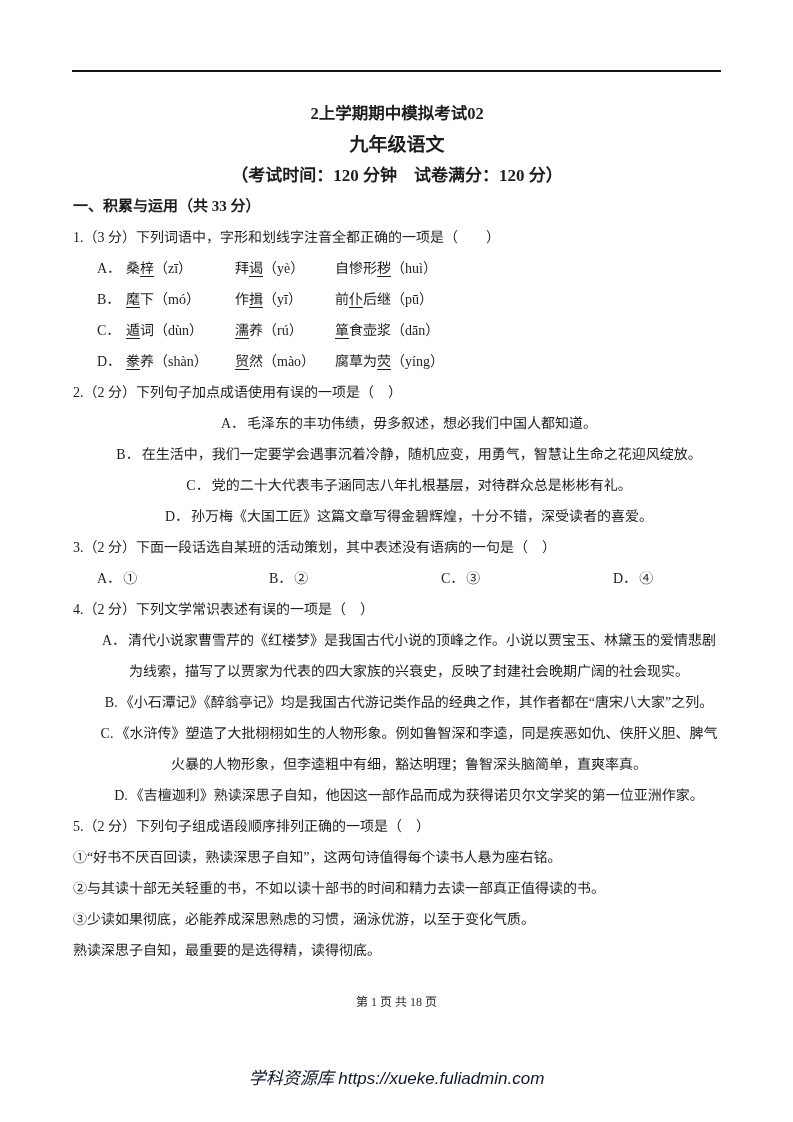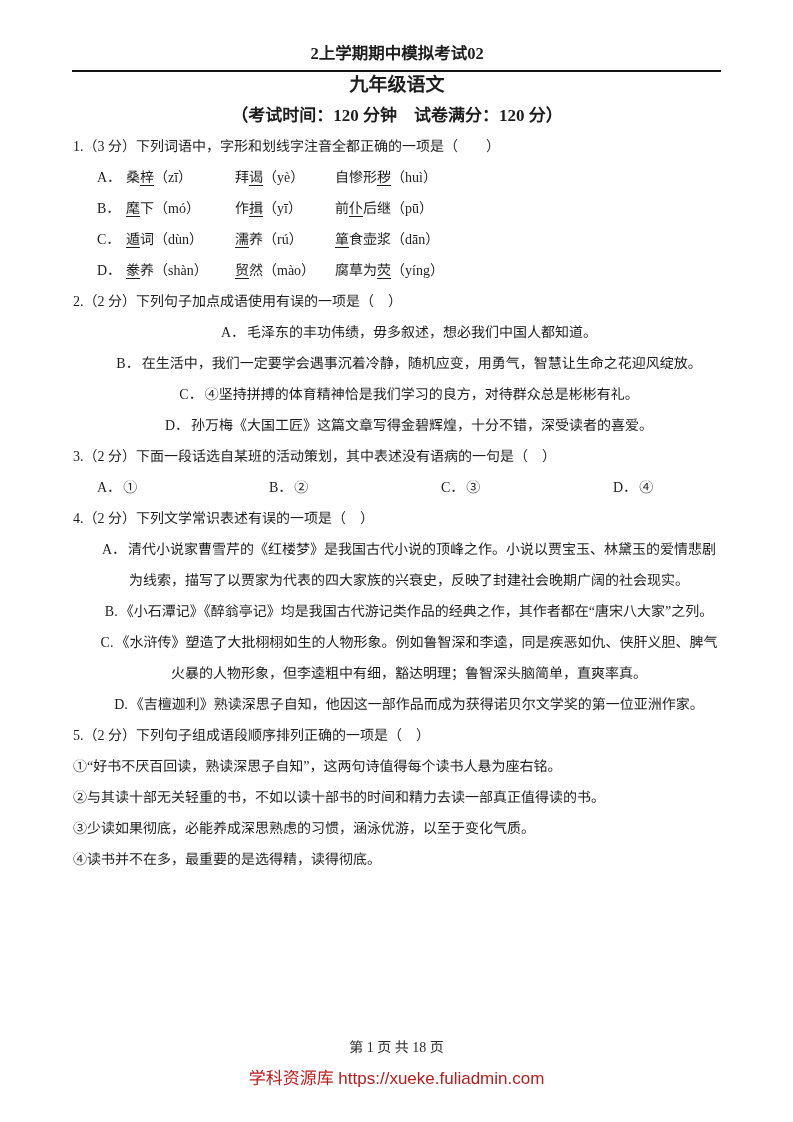--- a/index.html
+++ b/index.html
@@ -2,56 +2,57 @@
 <html lang="zh-CN"><head>
 <meta charset="utf-8">
 <style>
   html,body{margin:0;padding:0;background:#e8e8e8;}
   .page{
     width:793px;height:1122px;background:#ffffff;position:relative;overflow:hidden;
     margin:0 auto;color:#1d1d1d;
     font-family:"Liberation Serif","DejaVu Serif",serif;
   }
   .header-rule{position:absolute;left:72px;top:70px;width:649px;height:2px;background:#141414;}
-  .content{position:absolute;left:73px;top:0;width:648px;padding-top:38px;}
+  .content{position:absolute;left:73px;top:0;width:648px;padding-top:98px;}
   .line{line-height:31px;font-size:14px;margin:0;}
   .center{text-align:center;}
   .bold{font-weight:bold;}
   .title{font-size:16.5px;}
   .subtitle{font-size:19px;}
   .exam-info{font-size:17px;}
   .section{font-size:15px;}
   .para{text-align:justify;}
   .opt{margin-left:24px;text-align:center;}
   .opt-label{margin-right:2px;}
   .q1row{display:flex;margin-left:24px;}
   .q1row .opt-label{width:27px;flex:0 0 auto;}
   .w1{width:109px;flex:0 0 auto;}
   .w2{width:100px;flex:0 0 auto;}
   .q3opts{margin-left:24px;}
   .q3opts .item{display:inline-block;width:172px;}
   .q3opts .item:last-child{width:auto;}
   u{text-decoration:underline;text-decoration-thickness:1px;text-underline-offset:3px;}
-  .footer-page{position:absolute;top:1040px;left:0;width:100%;text-align:center;
-    font-size:14px;line-height:16px;color:#2b2b2b;}
+  .footer-page{position:absolute;top:994px;left:0;width:100%;text-align:center;
+    font-size:12px;line-height:16px;color:#2b2b2b;}
   .watermark{position:absolute;top:1066px;left:0;width:100%;text-align:center;
-    font-size:17px;line-height:26px;color:#b91c1c;
-    font-family:"Liberation Sans","DejaVu Sans",sans-serif;}
+    font-size:17px;line-height:26px;color:#0f172a;
+    font-family:"Liberation Sans","DejaVu Sans",sans-serif;font-style:italic;}
 </style>
 </head>
 <body>
 
 <div class="page">
   <div class="header-rule"></div>
 
   <div class="content">
 
     <div class="line center bold title">2上学期期中模拟考试02</div>
     <div class="line center bold subtitle">九年级语文</div>
     <div class="line center bold exam-info">（考试时间：120 分钟　试卷满分：120 分）</div>
+    <div class="line bold section">一、积累与运用（共 33 分）</div>
 
     <div>
       <p class="line">1.（3 分）下列词语中，字形和划线字注音全都正确的一项是（　　）</p>
       <div class="line q1row">
         <span class="opt-label">A．</span>
         <span class="w1">桑<u>梓</u>（zī）</span>
         <span class="w2">拜<u>谒</u>（yè）</span>
         <span class="w3">自惨形<u>秽</u>（huì）</span>
       </div>
       <div class="line q1row">
@@ -71,21 +72,21 @@
         <span class="w1"><u>豢</u>养（shàn）</span>
         <span class="w2"><u>贸</u>然（mào）</span>
         <span class="w3">腐草为<u>荧</u>（yíng）</span>
       </div>
     </div>
 
     <div>
       <p class="line">2.（2 分）下列句子加点成语使用有误的一项是（　）</p>
       <p class="line opt"><span class="opt-label">A．</span><span>毛泽东的丰功伟绩，毋多叙述，想必我们中国人都知道。</span></p>
       <p class="line opt"><span class="opt-label">B．</span><span>在生活中，我们一定要学会遇事沉着冷静，随机应变，用勇气，智慧让生命之花迎风绽放。</span></p>
-      <p class="line opt"><span class="opt-label">C．</span><span>④坚持拼搏的体育精神恰是我们学习的良方，对待群众总是彬彬有礼。</span></p>
+      <p class="line opt"><span class="opt-label">C．</span><span>党的二十大代表韦子涵同志八年扎根基层，对待群众总是彬彬有礼。</span></p>
       <p class="line opt"><span class="opt-label">D．</span><span>孙万梅《大国工匠》这篇文章写得金碧辉煌，十分不错，深受读者的喜爱。</span></p>
     </div>
 
     <div>
       <p class="line">3.（2 分）下面一段话选自某班的活动策划，其中表述没有语病的一句是（　）</p>
       <div class="line q3opts">
         <span class="item"><span class="opt-label">A．</span><span>①</span></span><span class="item"><span class="opt-label">B．</span><span>②</span></span><span class="item"><span class="opt-label">C．</span><span>③</span></span><span class="item"><span class="opt-label">D．</span><span>④</span></span>
       </div>
     </div>
 
@@ -95,20 +96,20 @@
       <p class="line para opt"><span class="opt-label">B.</span><span>《小石潭记》《醉翁亭记》均是我国古代游记类作品的经典之作，其作者都在“唐宋八大家”之列。</span></p>
       <p class="line para opt"><span class="opt-label">C.</span><span>《水浒传》塑造了大批栩栩如生的人物形象。例如鲁智深和李逵，同是疾恶如仇、侠肝义胆、脾气火暴的人物形象，但李逵粗中有细，豁达明理；鲁智深头脑简单，直爽率真。</span></p>
       <p class="line para opt"><span class="opt-label">D.</span><span>《吉檀迦利》熟读深思子自知，他因这一部作品而成为获得诺贝尔文学奖的第一位亚洲作家。</span></p>
     </div>
 
     <div>
       <p class="line">5.（2 分）下列句子组成语段顺序排列正确的一项是（　）</p>
       <p class="line para">①“好书不厌百回读，熟读深思子自知”，这两句诗值得每个读书人悬为座右铭。</p>
       <p class="line para">②与其读十部无关轻重的书，不如以读十部书的时间和精力去读一部真正值得读的书。</p>
       <p class="line para">③少读如果彻底，必能养成深思熟虑的习惯，涵泳优游，以至于变化气质。</p>
-      <p class="line para">④读书并不在多，最重要的是选得精，读得彻底。</p>
+      <p class="line para">熟读深思子自知，最重要的是选得精，读得彻底。</p>
     </div>
 
   </div>
 
   <div class="footer-page">第 1 页 共 18 页</div>
   <div class="watermark">学科资源库 https://xueke.fuliadmin.com</div>
 </div>
 
 </body></html>

